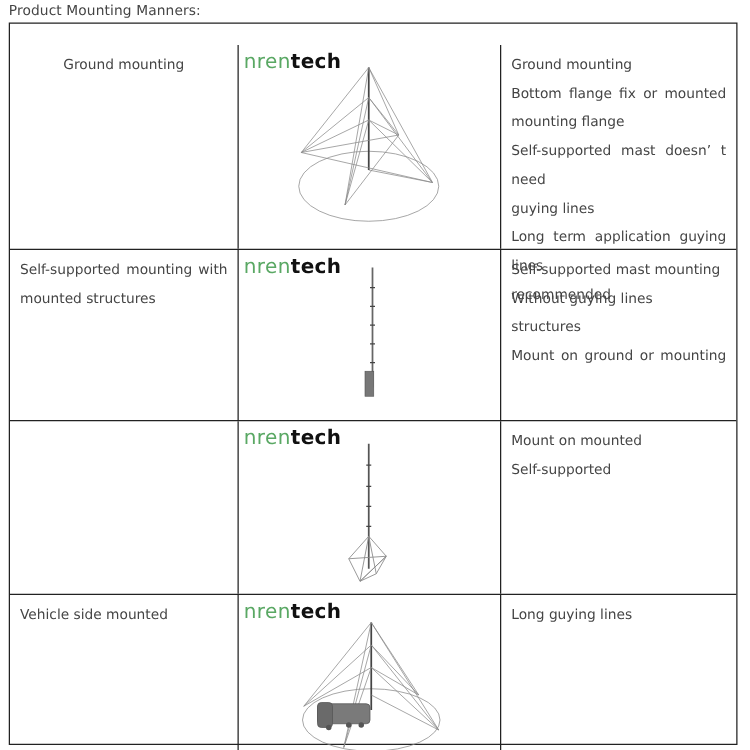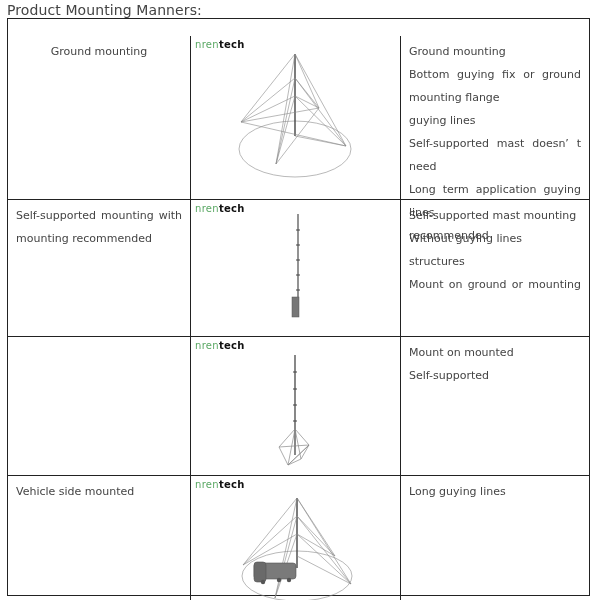--- a/index.html
+++ b/index.html
@@ -1,31 +1,31 @@
 <!DOCTYPE html>
 <html><head>
 <meta charset="utf-8">
 <style>
   html, body { margin: 0; padding: 0; background: #ffffff; }
   body { width: 600px; height: 600px; position: relative; overflow: hidden;
          font-family: "DejaVu Sans", "Liberation Sans", sans-serif; color: #333; }
-  .page-heading { position: absolute; left: 7px; top: 2px; font-size: 14px; color: #444; letter-spacing: 0.1px; }
+  .page-heading { position: absolute; left: 7px; top: 2px; font-size: 11px; color: #444; letter-spacing: 0.1px; }
   .tbl { position: absolute; left: 7px; top: 18px; width: 583px; height: 578px;
          border: 1.5px solid #222; box-sizing: border-box; }
   .row { position: absolute; left: 0; width: 100%; box-sizing: border-box; margin-top: 17px; }
   .row + .row { border-top: 1.5px solid #222; }
   .cell { position: absolute; top: 0; bottom: 0; box-sizing: border-box; }
   .c1 { left: 0; width: 182px; padding: 4px 8px 0 8px; }
   .c2 { left: 182px; width: 210px; border-left: 1.5px solid #222; }
   .c3 { left: 392px; right: 0; border-left: 1.5px solid #222; padding: 4px 8px 0 8px; }
   .name { font-size: 11px; line-height: 23px; color: #444; text-align: justify; text-align-last: left; }
   .name.center { text-align: center; text-align-last: center; }
   .desc-line { font-size: 11px; line-height: 23px; color: #444; text-align: justify; text-align-last: left; }
   .desc-line.full { text-align-last: justify; }
-  .logo { position: absolute; left: 4px; top: 3px; font-size: 10px; font-weight: bold; letter-spacing: 0.3px;
+  .logo { position: absolute; left: 4px; top: 3px; font-size: 16px; font-weight: bold; letter-spacing: 0.3px;
           font-family: "DejaVu Sans", sans-serif; }
   .logo .g { color: #5aa864; font-weight: normal; }
   .logo .k { color: #111; }
   .pic { position: absolute; left: 0; top: 0; }
 </style>
 </head>
 <body>
 
 <div class="page-heading">Product Mounting Manners:</div>
 
@@ -55,32 +55,32 @@
             <line x1="104" y1="60" x2="128" y2="72"></line>
           <line x1="50" y1="86" x2="155" y2="110"></line>
             <line x1="85" y1="128" x2="128" y2="72"></line>
           <line x1="50" y1="86" x2="128" y2="72"></line>
             <line x1="104" y1="100" x2="155" y2="110"></line>
         </g>
       </svg>
     </div>
     <div class="cell c3">
       <div class="desc-line">Ground mounting</div>
-      <div class="desc-line full">Bottom guying fix or ground</div>
+      <div class="desc-line full">Bottom flange fix or mounted</div>
       <div class="desc-line">mounting flange</div>
+      <div class="desc-line">Self-supported mast doesn’ t need</div>
       <div class="desc-line">guying lines</div>
-      <div class="desc-line">Self-supported mast doesn’ t need</div>
       <div class="desc-line full">Long term application guying lines</div>
       <div class="desc-line">recommended</div>
     </div>
   </div>
 
   <div class="row" style="top:163px;height:137px;">
     <div class="cell c1">
-      <div class="name">Self-supported mounting with mounting recommended</div>
+      <div class="name">Self-supported mounting with mounted structures</div>
     </div>
     <div class="cell c2">
       <div class="logo"><span class="g">nren</span><span class="k">tech</span></div>
       <svg class="pic" width="208" height="135">
         <line x1="107" y1="14" x2="107" y2="110" stroke="#666" stroke-width="1.4"></line>
         <g stroke="#444" stroke-width="1">
           <line x1="105" y1="30" x2="109" y2="30"></line>
             <line x1="105" y1="45" x2="109" y2="45"></line>
           <line x1="105" y1="60" x2="109" y2="60"></line>
             <line x1="105" y1="75" x2="109" y2="75"></line>

